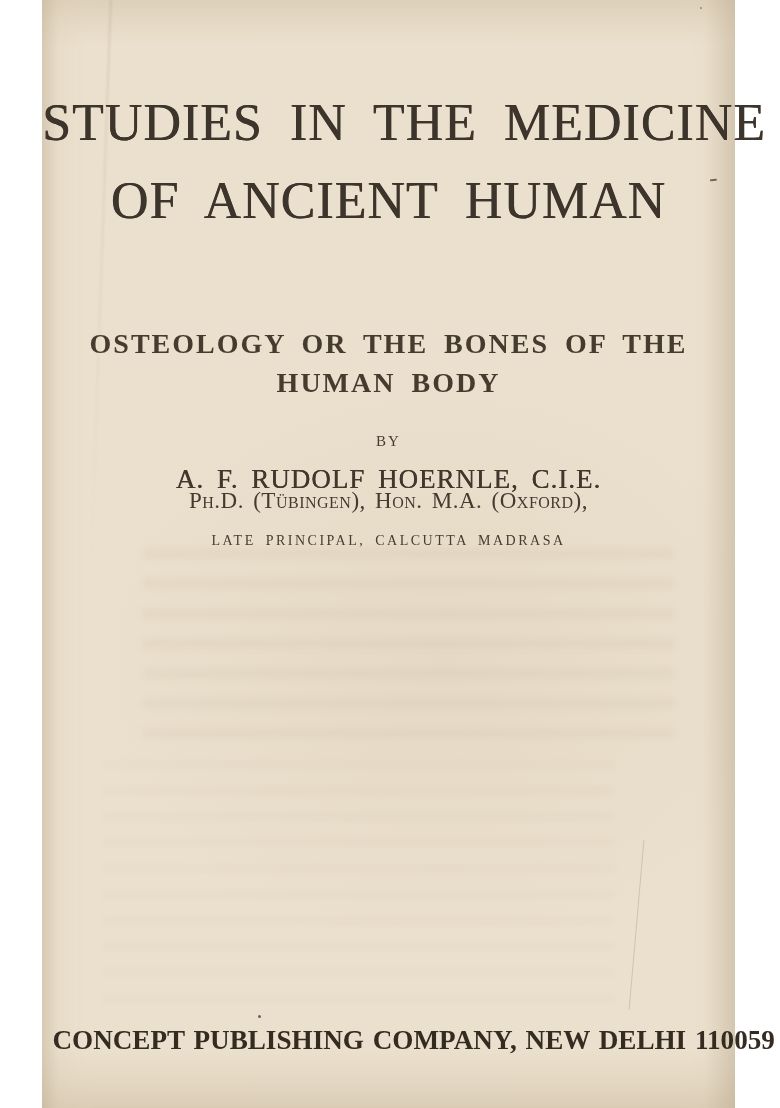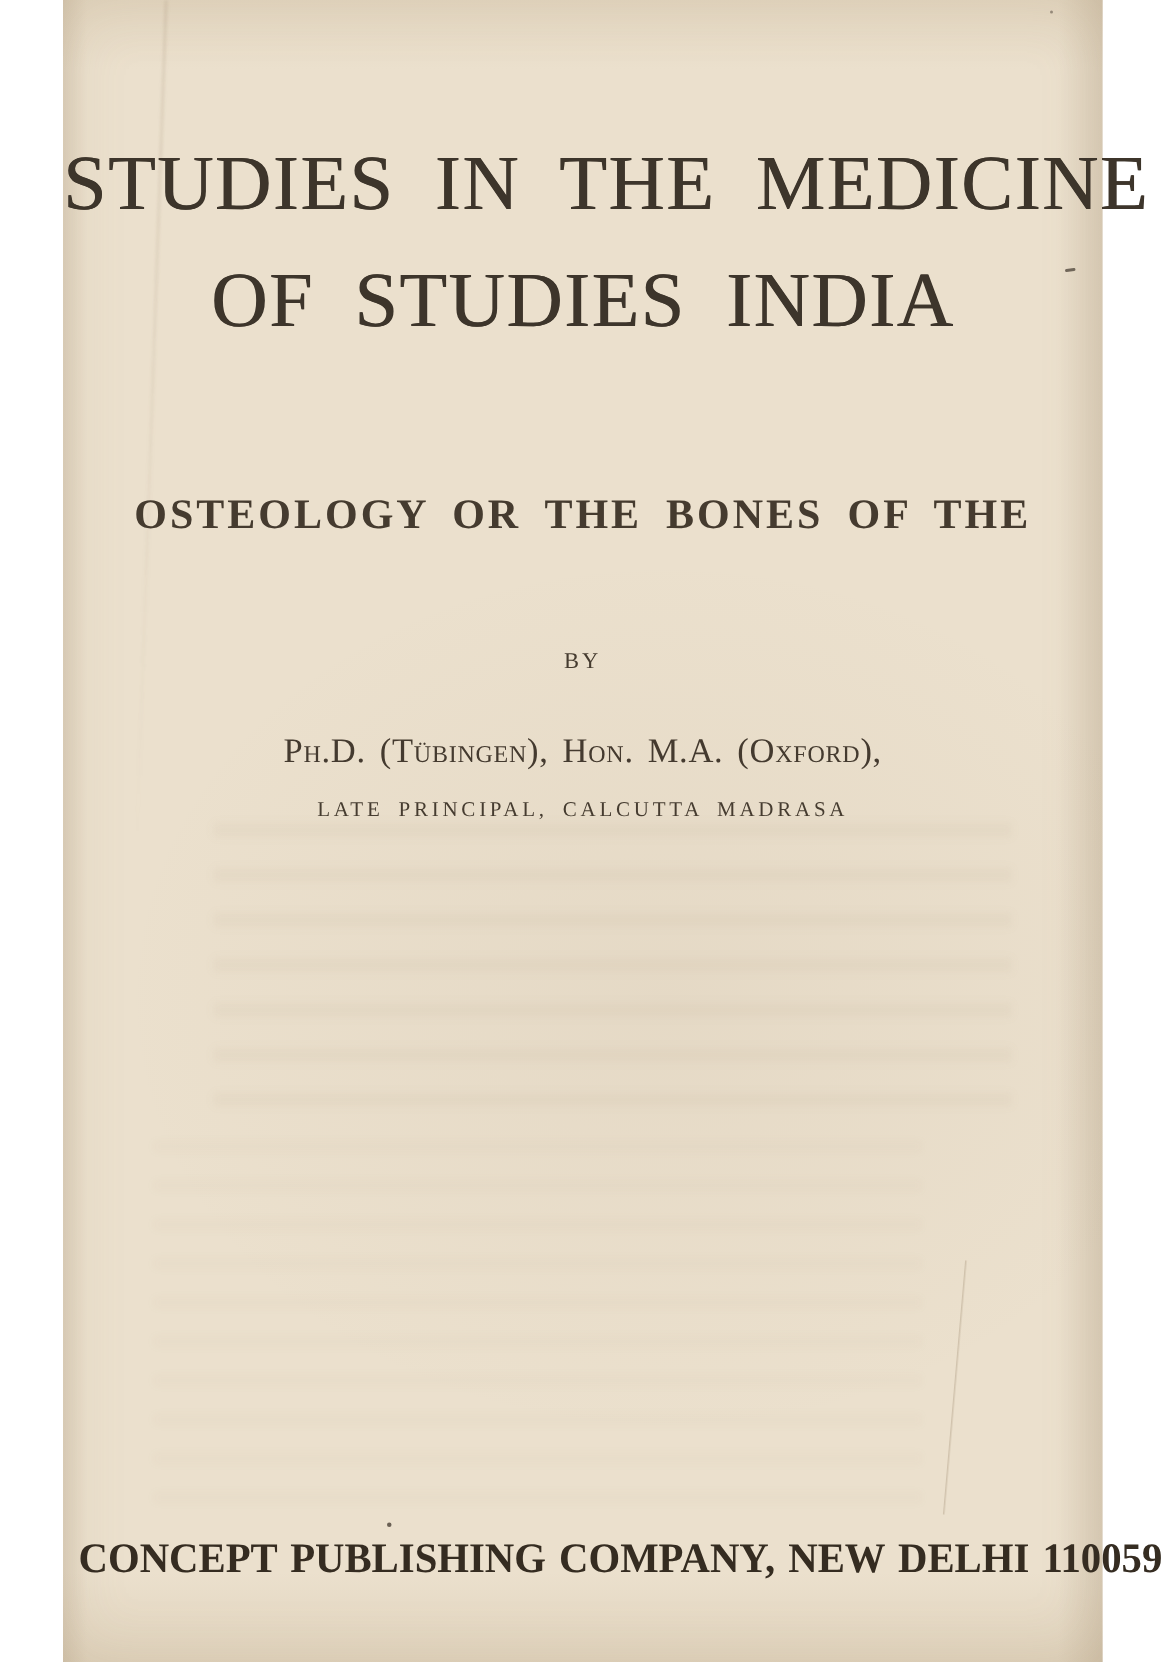--- a/index.html
+++ b/index.html
@@ -174,27 +174,29 @@
     <div class="crease-left"></div>
     <div class="scratch-right"></div>
     <div class="speck speck-dash"></div>
     <div class="speck speck-dot"></div>
     <div class="speck speck-tiny"></div>
 
     <div class="text-layer">
 
       <div class="line book-title" style="top:84px">STUDIES IN THE MEDICINE</div>
 
-      <div class="line book-title" style="top:162px">OF STUDIES INDIA</div>
+      <div class="line book-title" style="top:162px">OF ANCIENT HUMAN</div>
 
       <div class="line book-subtitle" style="top:324px">OSTEOLOGY OR THE BONES OF THE</div>
 
+      <div class="line book-subtitle" style="top:363px">HUMAN BODY</div>
 
       <div class="line by-label">BY</div>
 
+      <div class="line author-name">A. F. RUDOLF HOERNLE, C.I.E.</div>
 
       <div class="line author-credentials">Ph.D. (Tübingen), Hon. M.A. (Oxford),</div>
 
       <div class="line author-affiliation">LATE PRINCIPAL, CALCUTTA MADRASA</div>
 
       <div class="line publisher-imprint">CONCEPT PUBLISHING COMPANY, NEW DELHI 110059</div>
 
     </div>
   </div>
 </div>

